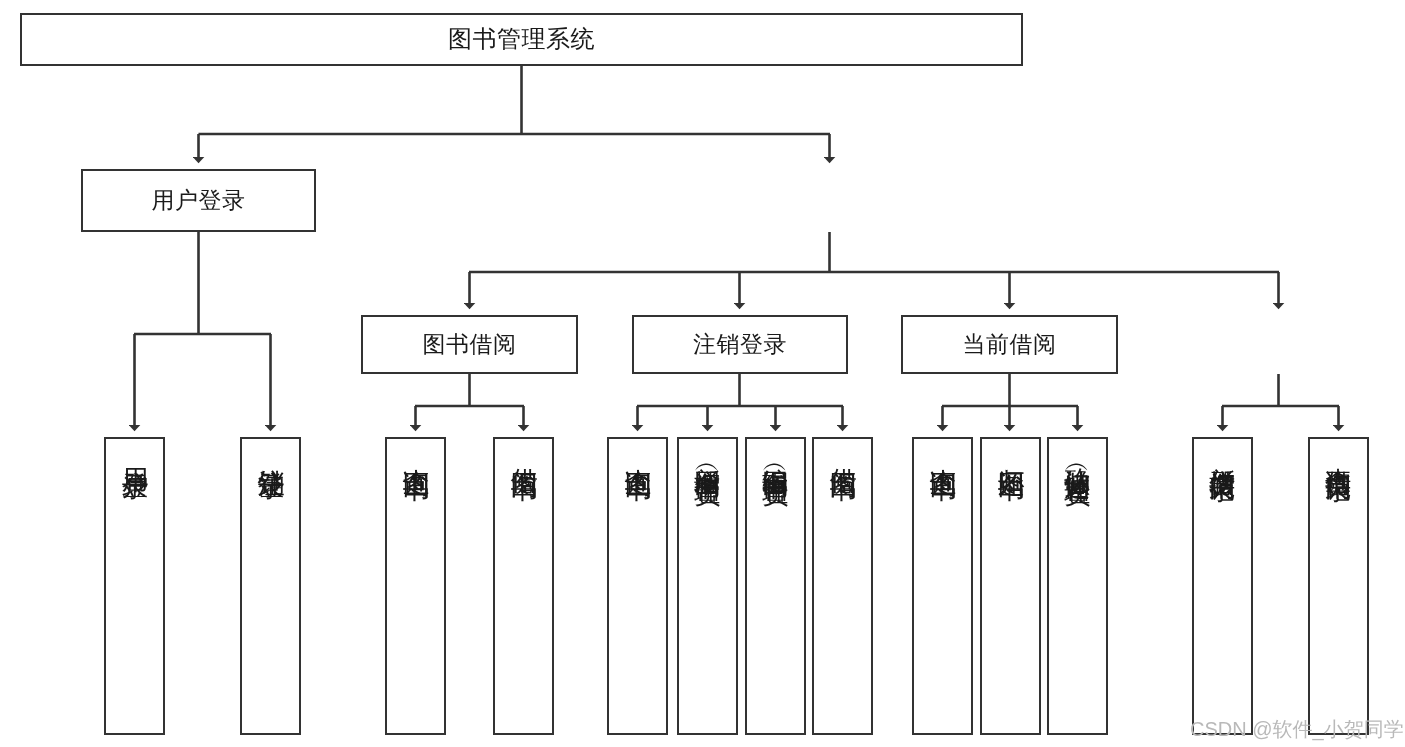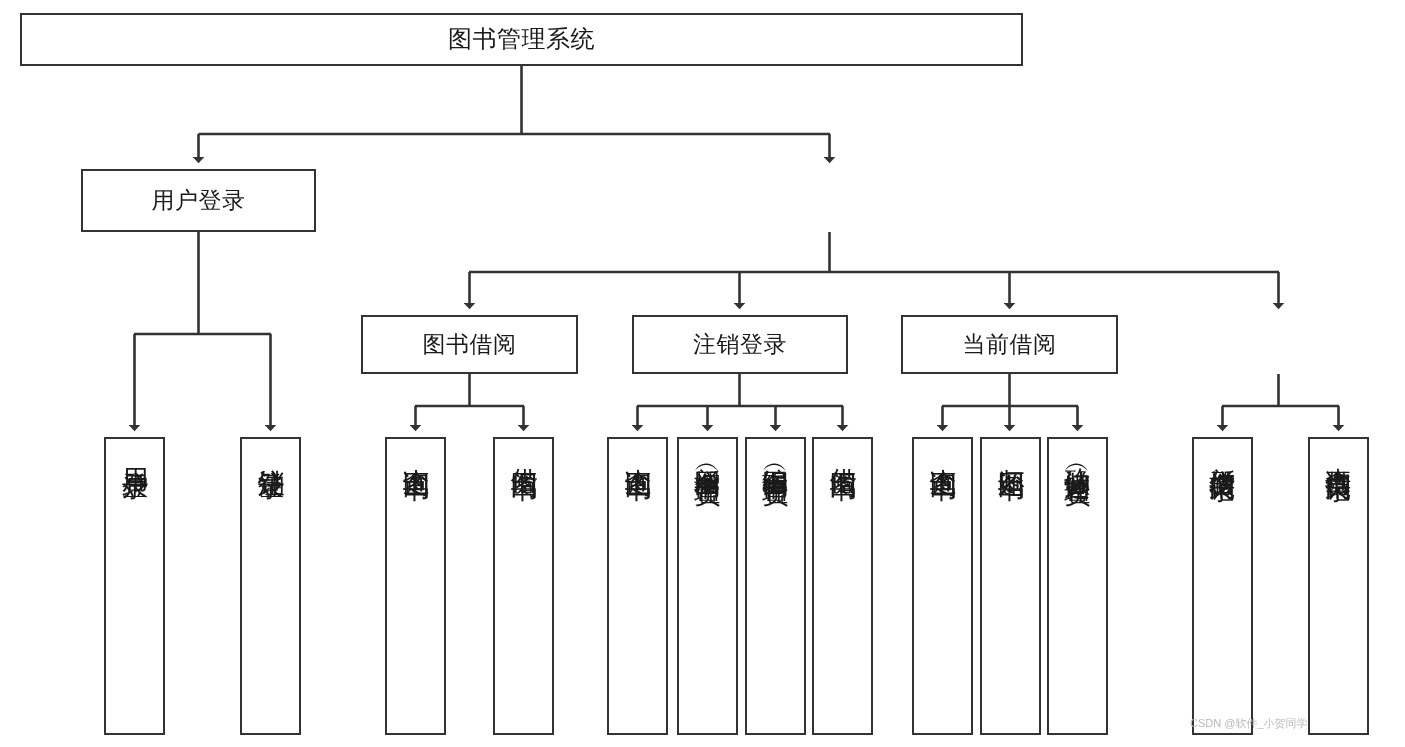--- a/index.html
+++ b/index.html
@@ -65,21 +65,21 @@
     letter-spacing: 2px;
     white-space: nowrap;
   }
   .node.vert.tall .lbl {
     font-size: 26px;
   }
   .watermark {
     position: absolute;
     left: 1190px;
     top: 716px;
-    font-size: 11px;
+    font-size: 20px;
     color: #b9b9b9;
     white-space: nowrap;
     z-index: 5;
     font-family: "Liberation Sans", "DejaVu Sans", sans-serif;
   }
 </style>
 </head>
 <body>
 
 <div id="canvas">

